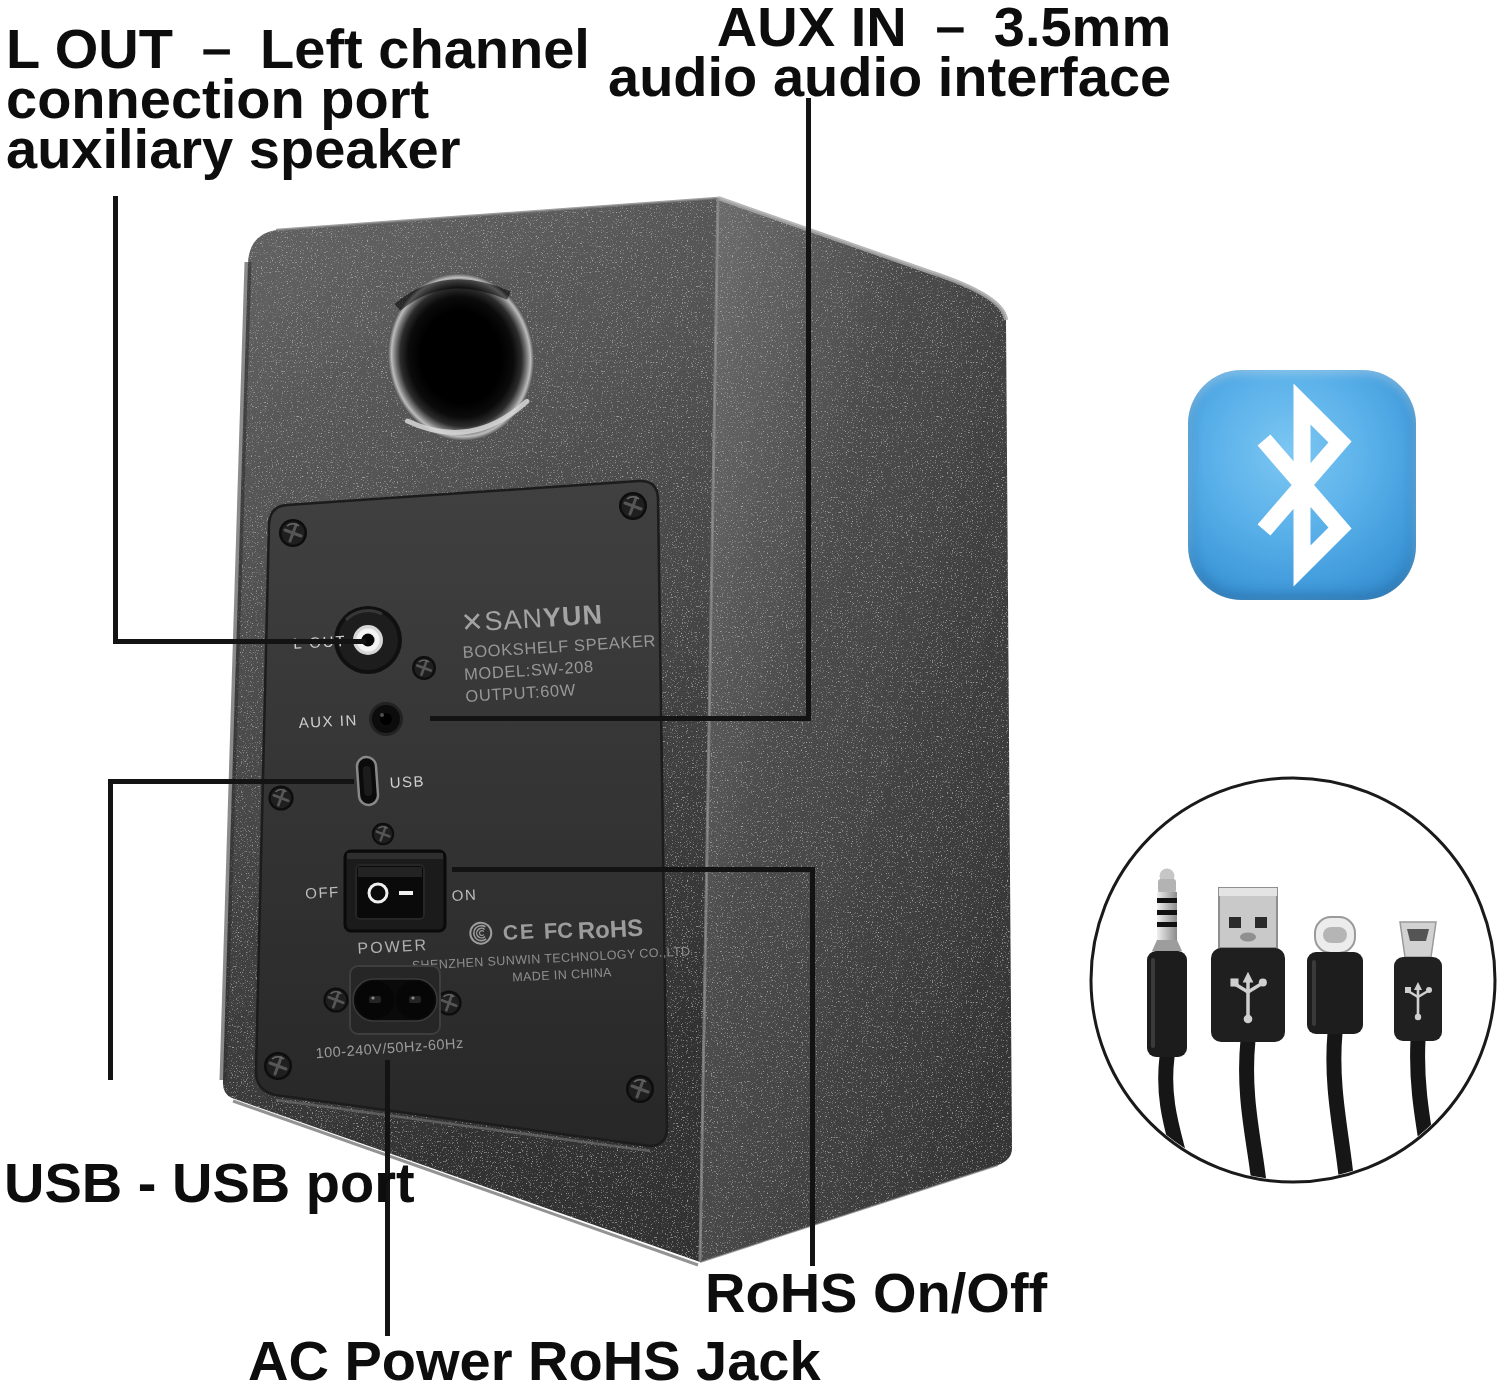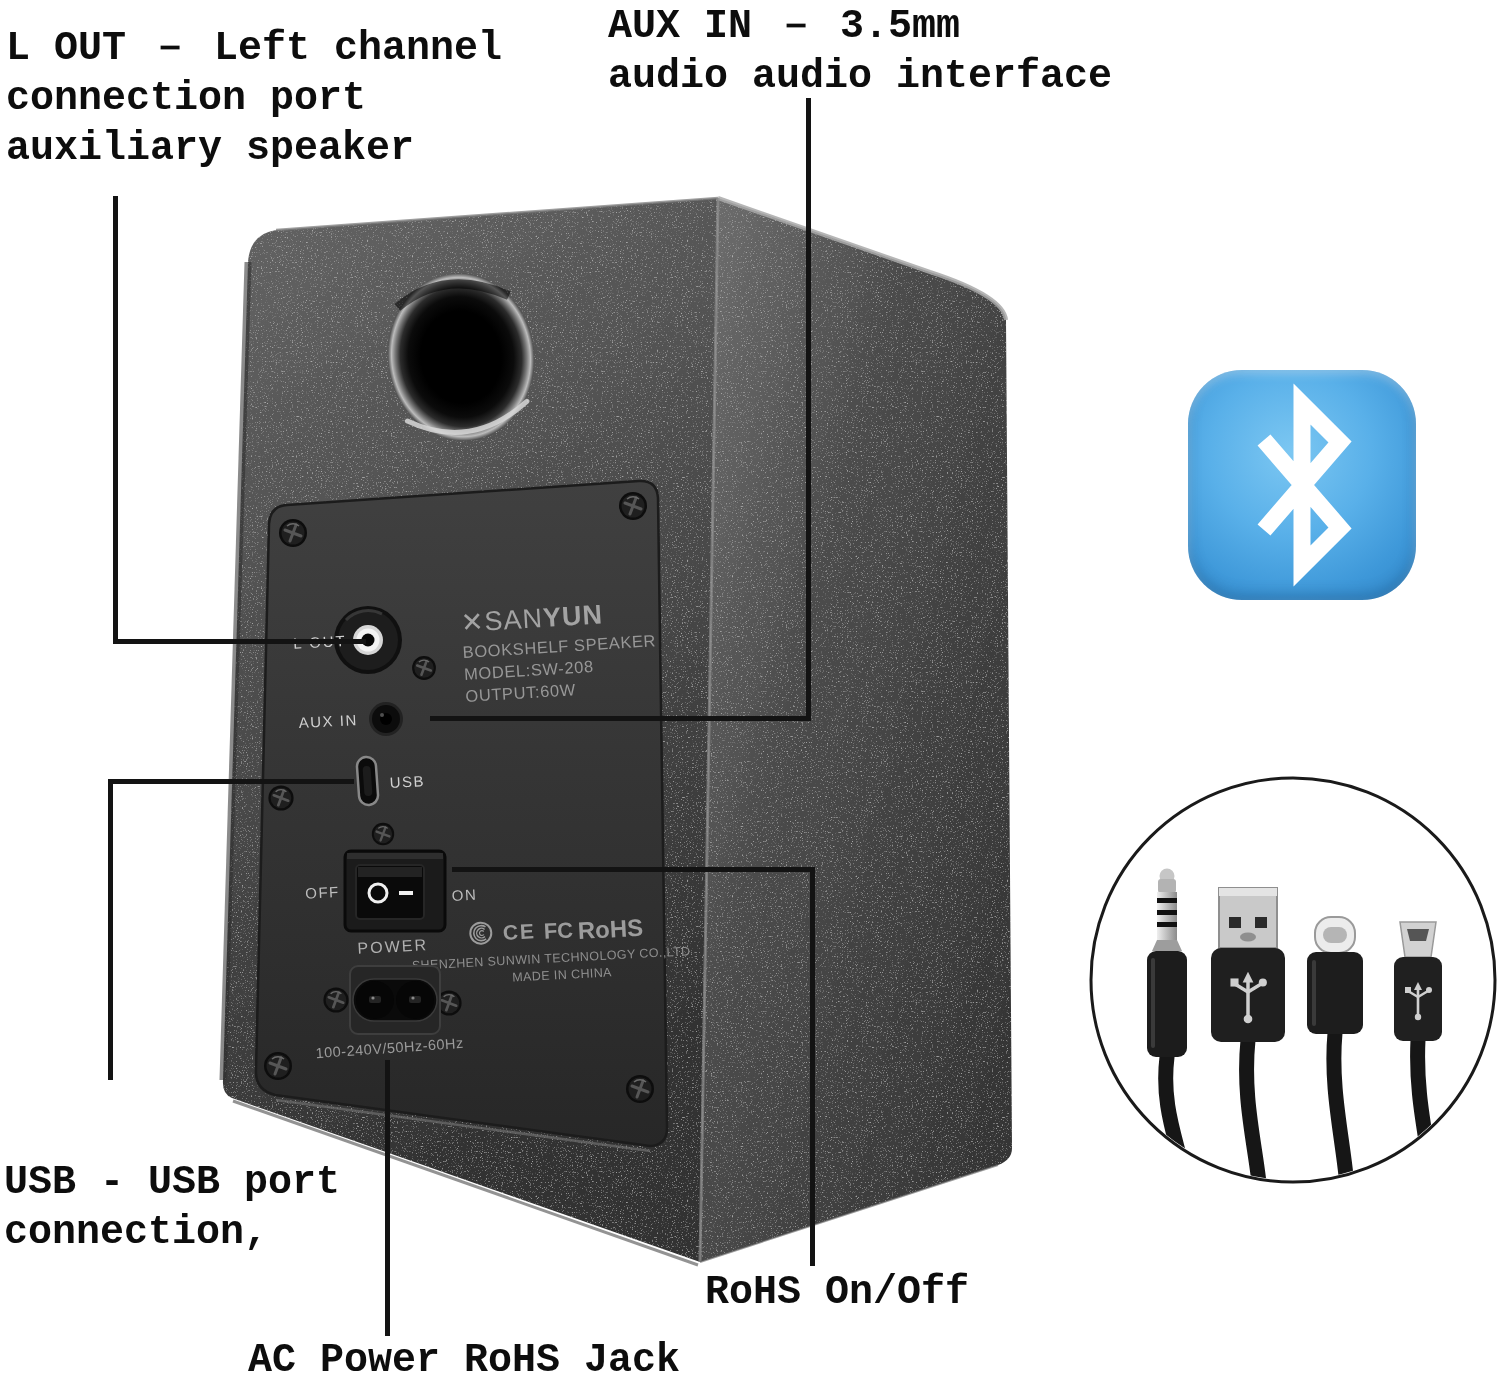--- a/index.html
+++ b/index.html
@@ -1,19 +1,19 @@
 <!DOCTYPE html>
 <html><head>
 <meta charset="utf-8">
 <style>
   html,body{margin:0;padding:0;background:#ffffff;}
   .stage{position:relative;width:1500px;height:1385px;background:#fff;overflow:hidden;
          font-family:"Liberation Sans",sans-serif;}
-  .anno{position:absolute;font-weight:600;font-size:40px;line-height:50px;color:#0d0d0d;
-        white-space:nowrap;font-family:Liberation Mono, monospace;}
+  .anno{position:absolute;font-weight:600;font-size:56px;line-height:50px;color:#0d0d0d;
+        white-space:nowrap;font-family:Liberation Sans, sans-serif;}
   .line{position:absolute;background:#131313;}
   .bt-badge{position:absolute;left:1188px;top:370px;width:228px;height:230px;border-radius:54px;
         background:radial-gradient(circle at 45% 36%, #7cc7f2 0%, #59b0e9 42%, #3e98d9 74%, #2f86c8 100%);
         box-shadow:inset 0 -6px 14px rgba(0,40,80,.25), inset 0 4px 10px rgba(255,255,255,.35);}
   .bt-badge svg{position:absolute;left:0;top:0;}
   svg text{font-family:"Liberation Sans",sans-serif;}
 </style>
 </head>
 <body>
 
@@ -187,28 +187,27 @@
   <div class="line" style="left:810px;top:867px;width:5px;height:399px;"></div>
 
   <div class="line" style="left:385px;top:1060px;width:5px;height:276px;"></div>
 
   <div class="anno" style="left:6px;top:24px;">
     <div>L OUT － Left channel</div>
     <div>connection port</div>
     <div>auxiliary speaker</div>
   </div>
 
-  <div class="anno" style="left:608px;top:2px;">
+  <div class="anno" style="left:608px;top:2px;text-align:right;">
     <div>AUX IN － 3.5mm</div>
     <div>audio audio interface</div>
   </div>
 
   <div class="anno" style="left:4px;top:1158px;">
     <div>USB - USB port</div>
-    <div>connection,</div>
   </div>
 
   <div class="anno" style="left:248px;top:1336px;">AC Power RoHS Jack</div>
 
   <div class="anno" style="left:705px;top:1268px;">RoHS On/Off</div>
 
   <div class="bt-badge">
     <svg width="228" height="230" viewBox="0 0 228 230">
       <polyline points="76,160 152,72 114,34 114,196 152,158 76,70" fill="none" stroke="#ffffff" stroke-width="17"></polyline>
     </svg>

